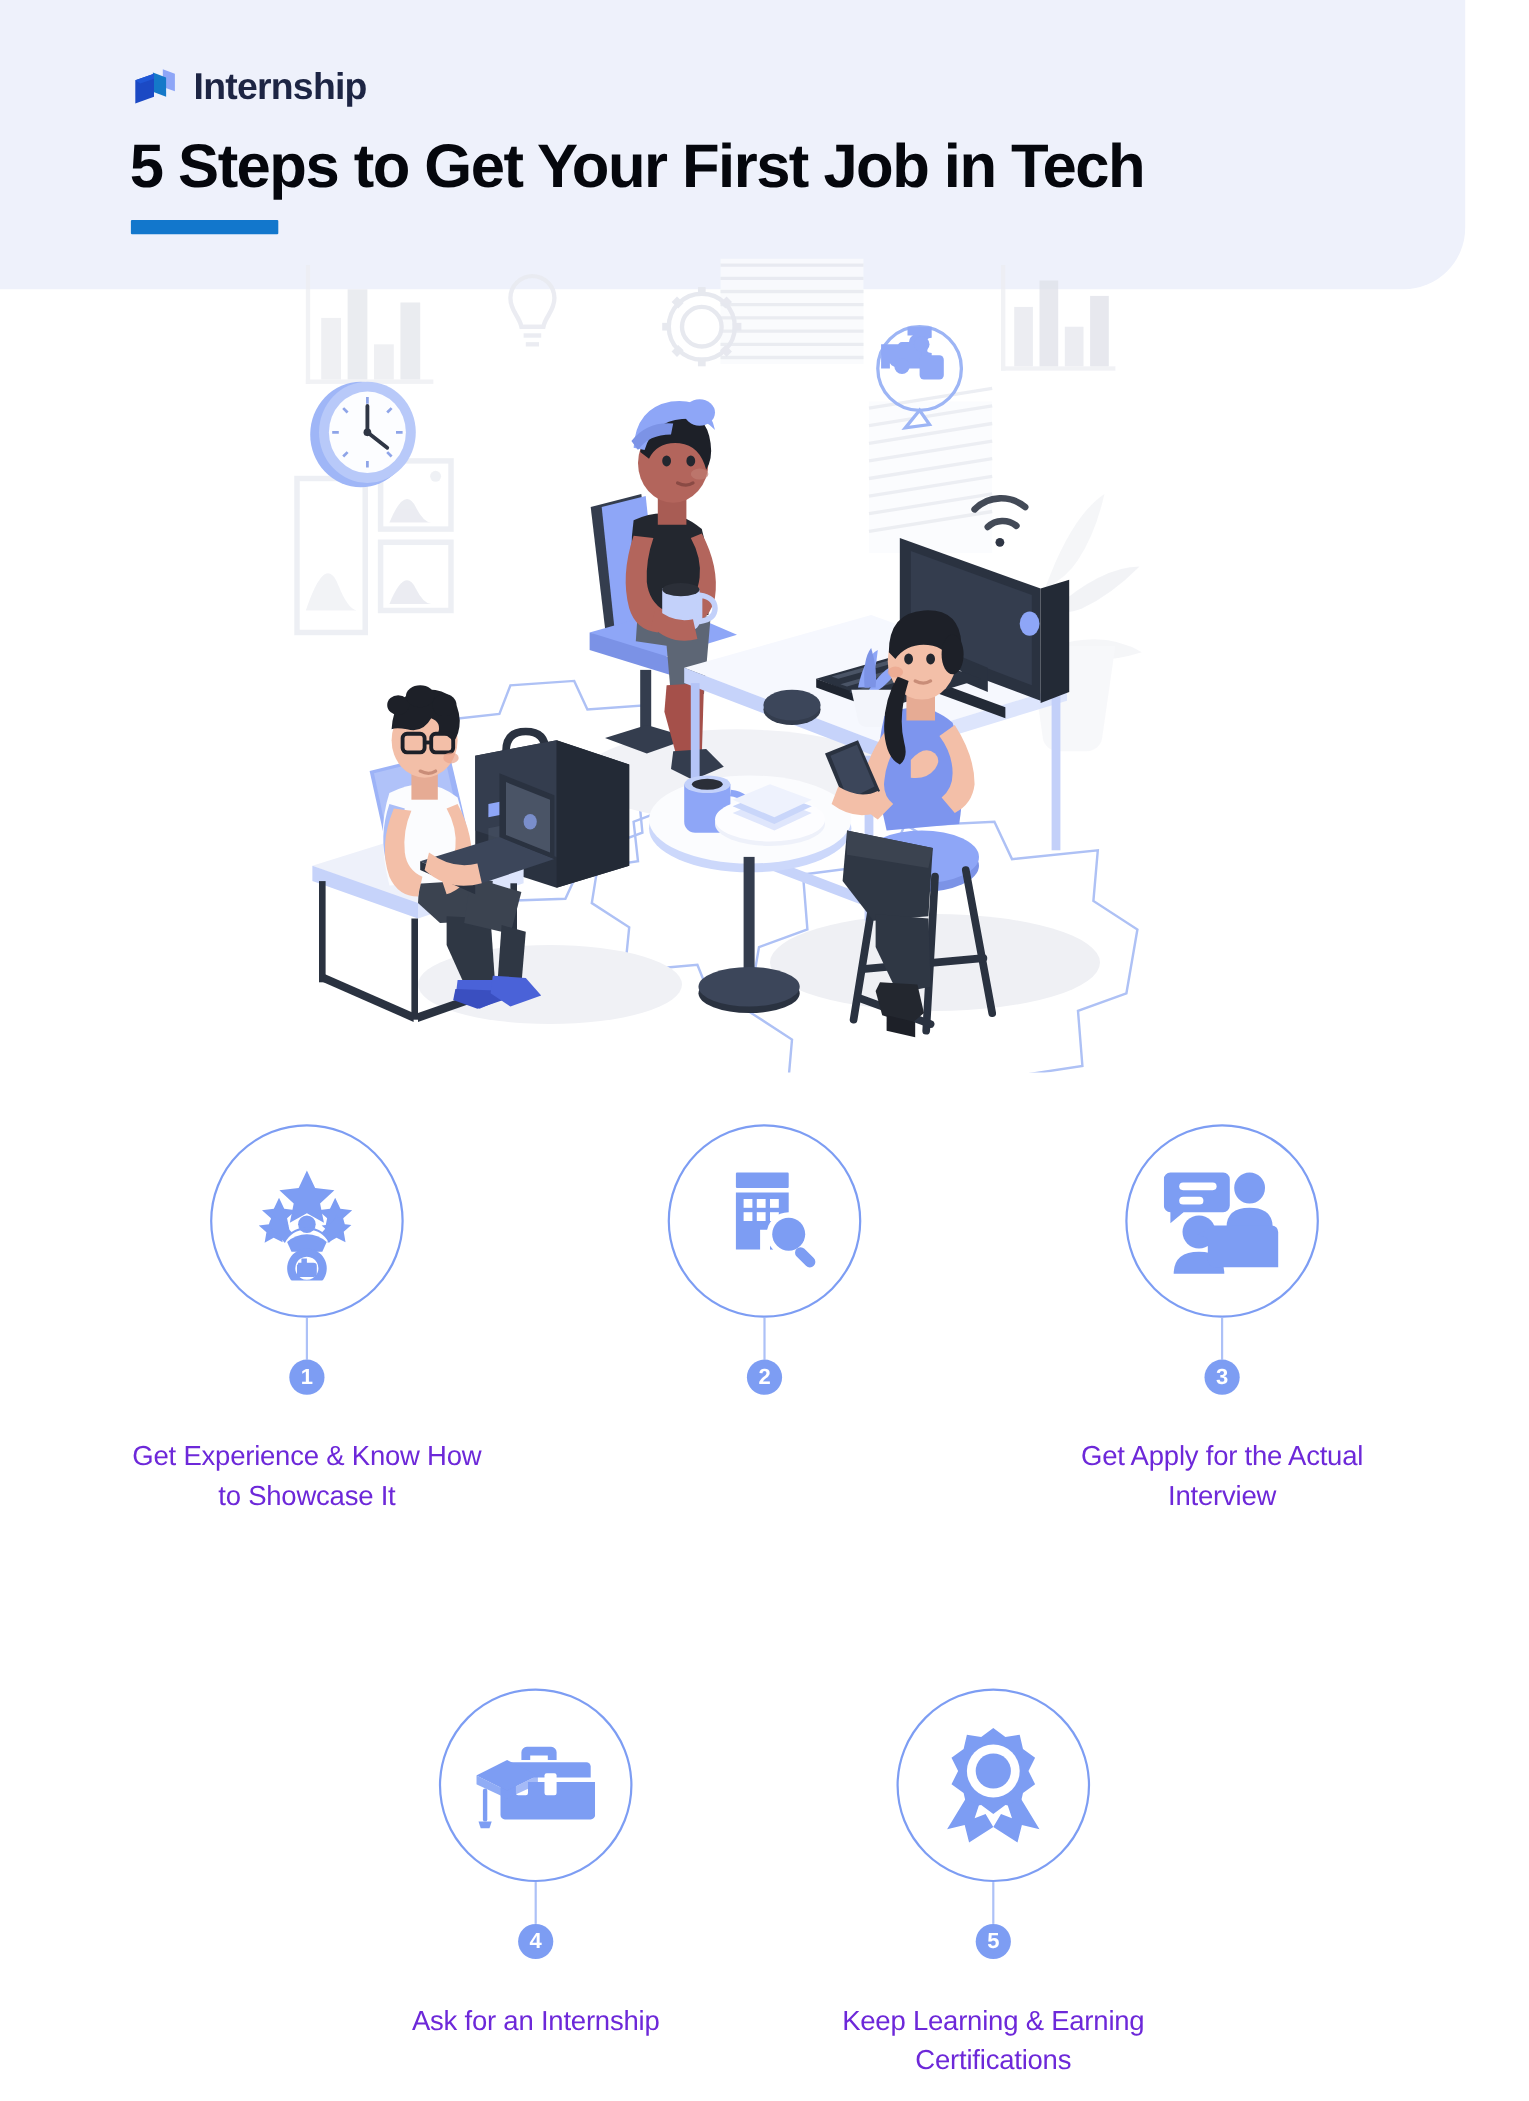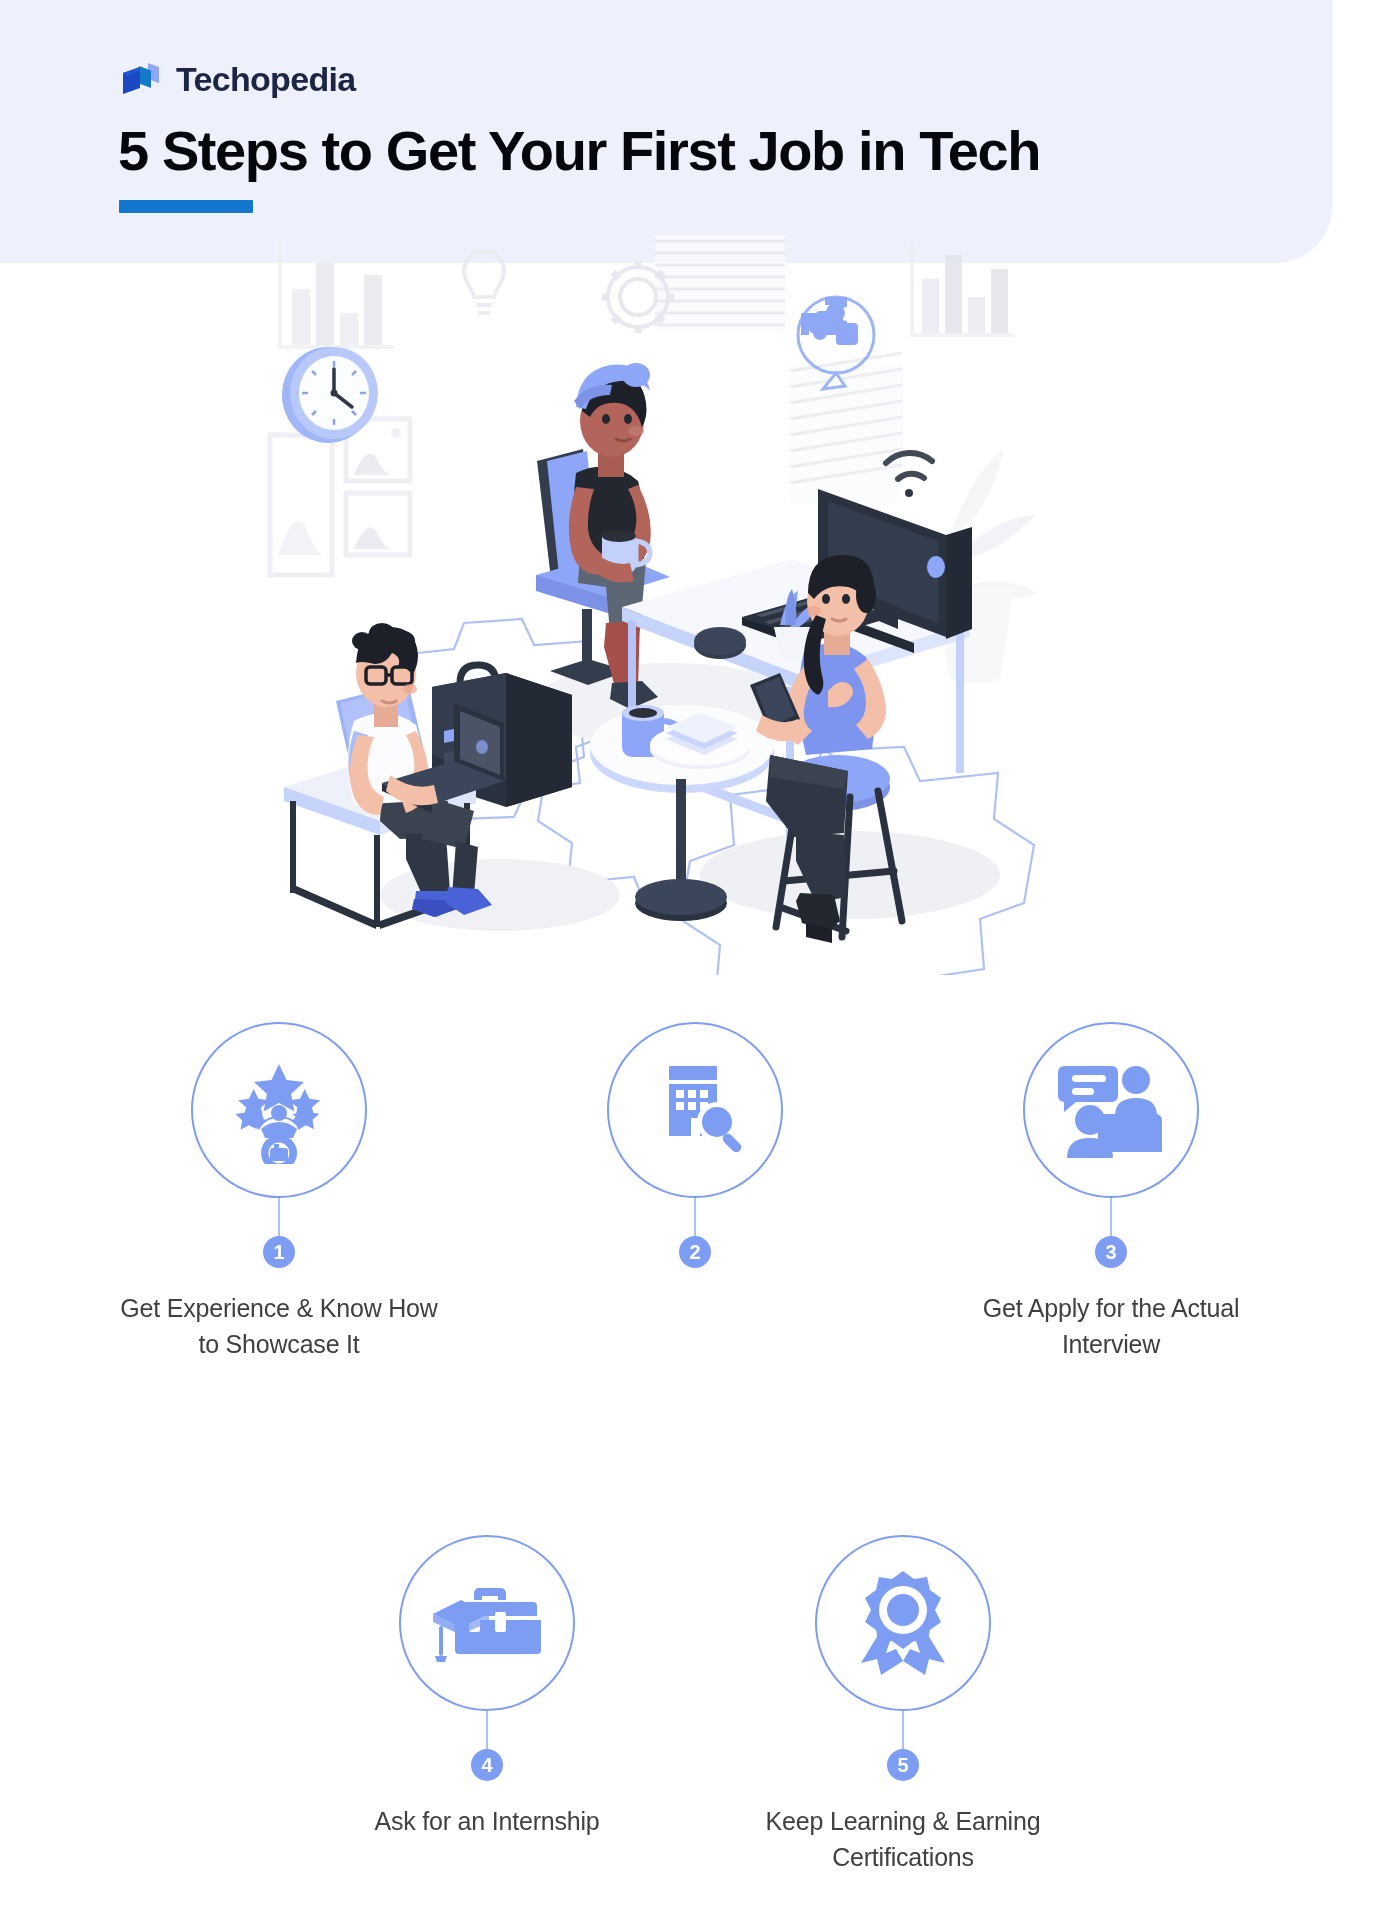--- a/index.html
+++ b/index.html
@@ -57,23 +57,23 @@
   }
   .step-disc svg { display:block; }
   .step-stem { width: 2px; height: 38px; background: #adc1f7; }
   .step-num {
     width: 32px; height: 32px; border-radius: 50%;
     background: #7d9df3; color: #ffffff;
     font-size: 20px; font-weight: bold; line-height: 32px; text-align: center;
     font-family: "Liberation Sans", sans-serif;
   }
   .step-label {
-    margin-top: 23px;
+    margin-top: 39px;
     font-size: 25px; line-height: 1.42; text-align: center;
-    color: #404040; font-weight: normal; letter-spacing: -0.2px;
+    color: #6d28d9; font-weight: normal; letter-spacing: -0.2px;
     font-family: "Liberation Sans", sans-serif;
     max-width: 340px;
   }
   .step-label.narrow { max-width: 330px; }
 </style>
 </head>
 <body>
 
 <div class="page">
 
@@ -81,21 +81,21 @@
 
     <div class="brand">
       <span class="brand-mark">
         <svg viewBox="0 0 44 44" width="44" height="44">
           <path d="M30 6 L41 10 L41 26 L30 22 Z" fill="#8ea6f7"></path>
           <path d="M21 9 L33 13.5 L33 31 L21 26.5 Z" fill="#1479c9"></path>
           <path d="M5 16 L22 10 L22 31 L5 37 Z" fill="#1b49c4"></path>
           <path d="M5 16 L22 10 L22 14.5 L9.5 19 Z" fill="#1f57d6"></path>
         </svg>
       </span>
-      <span class="brand-name">Techopedia</span>
+      <span class="brand-name">Internship</span>
     </div>
 
     <h1 class="title">5 Steps to Get Your First Job in Tech</h1>
     <div class="title-rule"></div>
   </div>
 
   <div class="hero">
     <svg viewBox="0 0 890 740" aria-hidden="true">
       <defs>
         <linearGradient id="gFloor" x1="0" y1="0" x2="0" y2="1">

